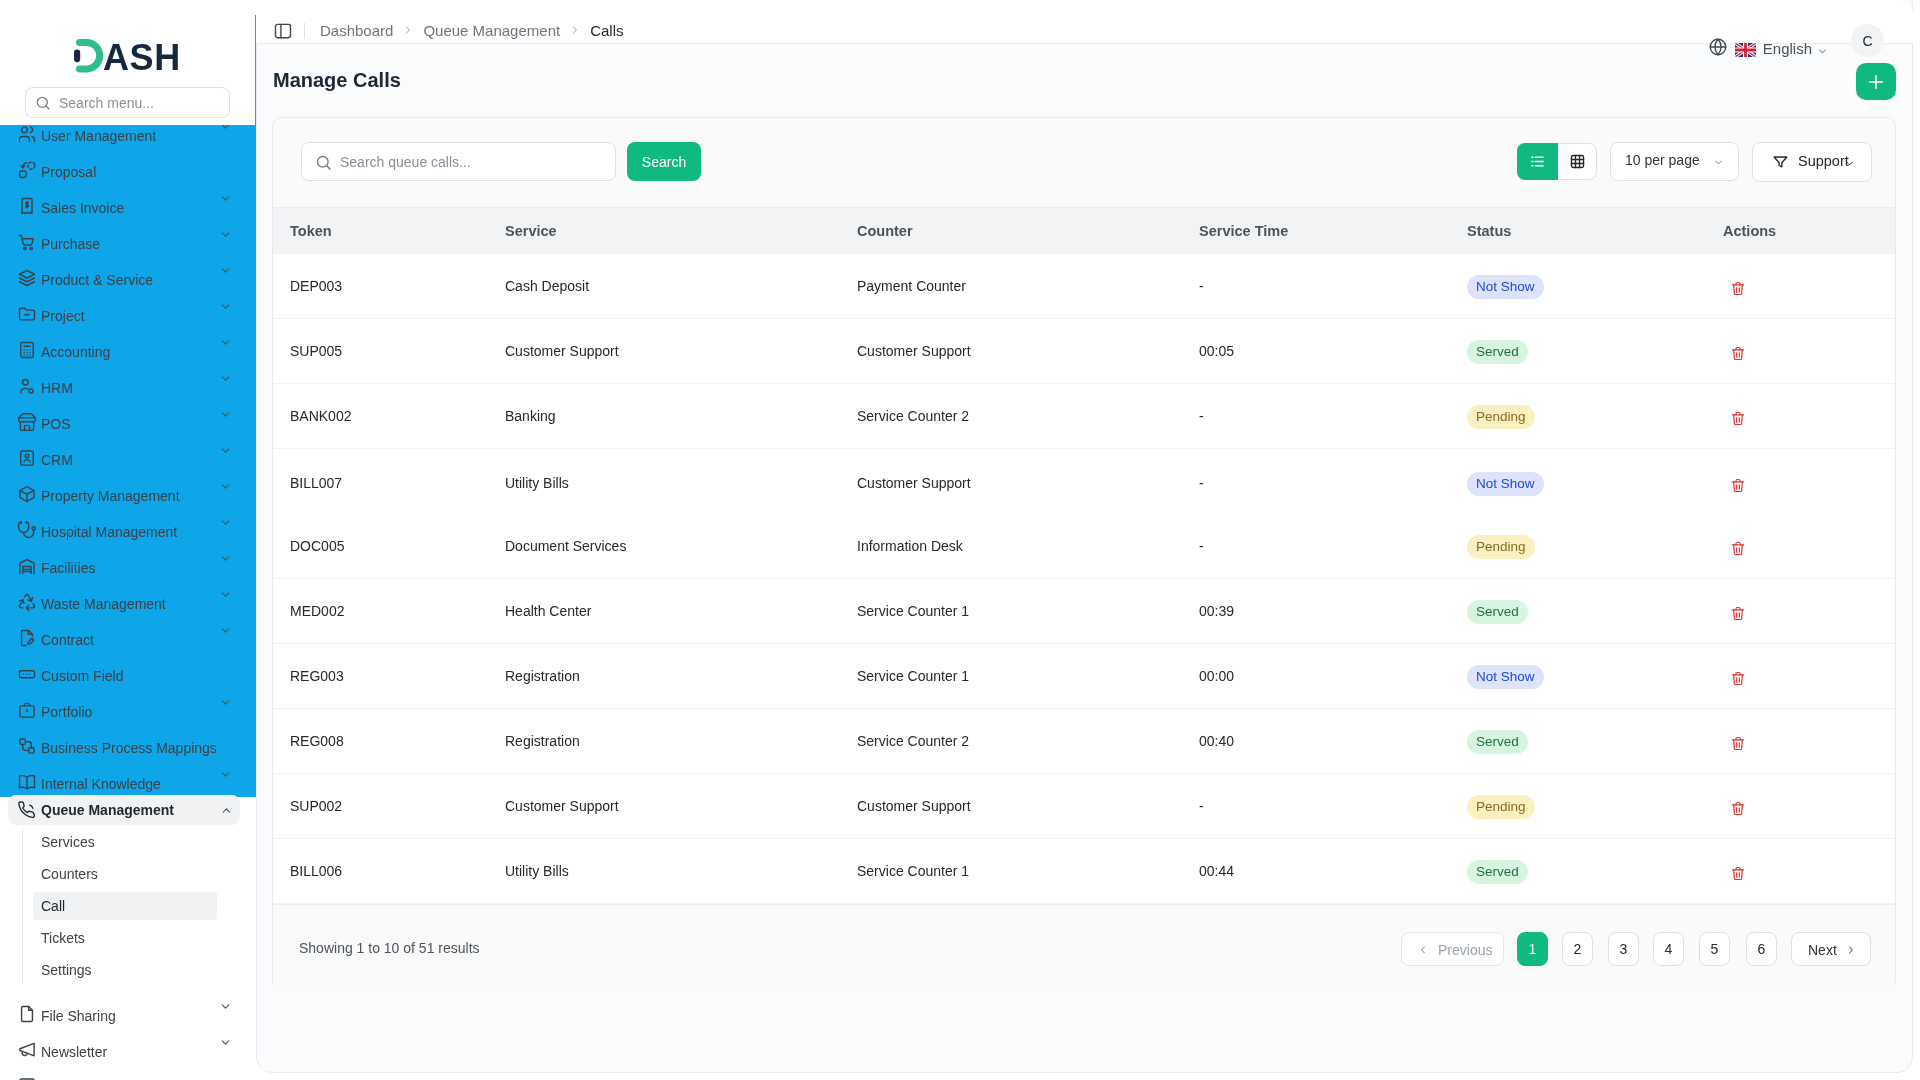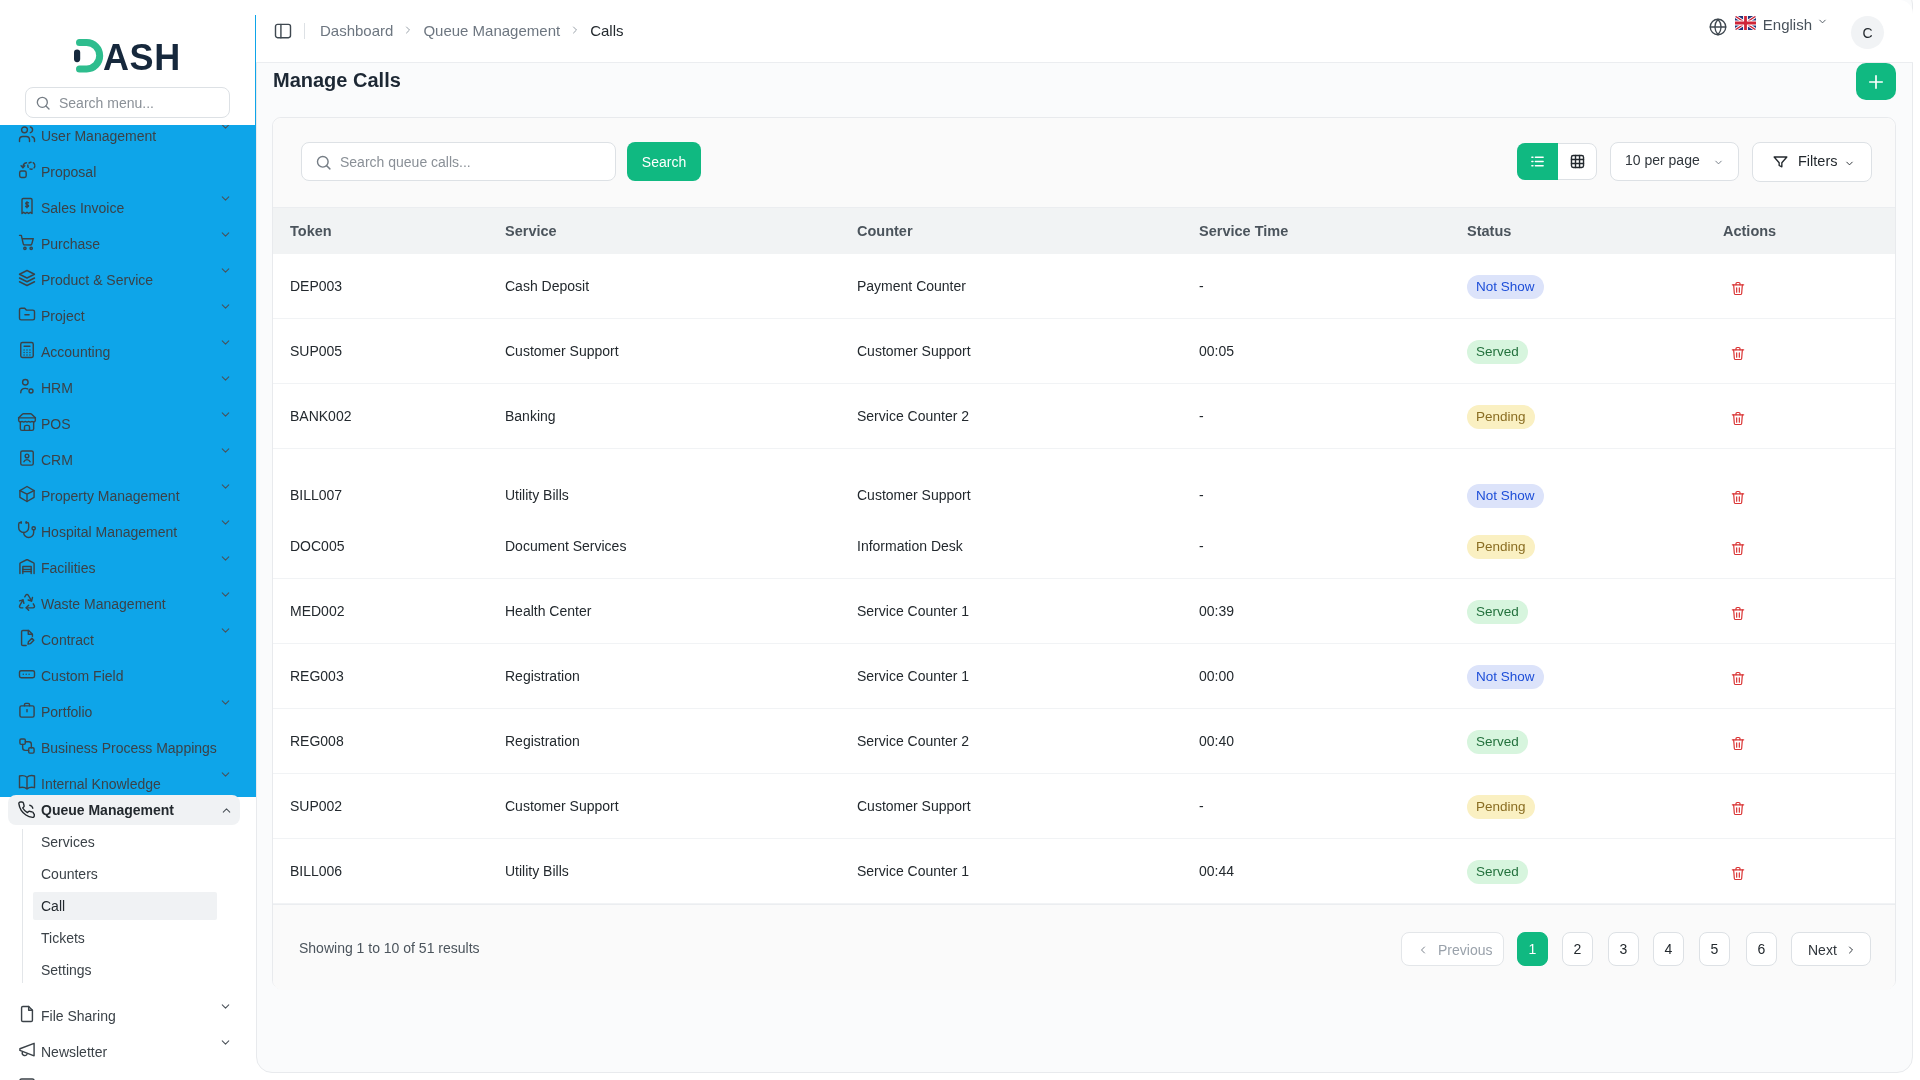--- a/index.html
+++ b/index.html
@@ -26,21 +26,21 @@
 #subwrap{position:relative;margin-top:-2px;margin-bottom:2px}
 #subline{position:absolute;left:22px;top:3px;bottom:3px;width:1px;background:#e3e6e9}
 .ns{height:32px;display:flex;align-items:center;padding-left:41px;font-size:14px;color:#3b4248}
 .nsa{height:32px;padding:2px 0 2px 33px}
 .nsain{height:28px;width:184px;background:#f0f2f4;border-radius:2px;display:flex;align-items:center;padding-left:8px;font-size:14px;color:#23292e}
 
 .tb-ic{position:absolute;stroke:#3f4850;fill:none;stroke-width:1.8;stroke-linecap:round;stroke-linejoin:round}
 #bc{position:absolute;top:3px;height:54px;left:64px;display:flex;align-items:center;font-size:15px;color:#6d7680}
 #bc .sepsvg{width:12px;height:12px;margin:0 9px;stroke:#99a1a9;fill:none;stroke-width:2;stroke-linecap:round;stroke-linejoin:round}
 #bc .cur{color:#23292e}
-#tright{position:absolute;right:29px;top:16px;height:54px;display:flex;align-items:flex-start}
+#tright{position:absolute;right:29px;top:3px;height:54px;display:flex;align-items:flex-end}
 #avatar{width:33px;height:33px;border-radius:50%;background:#f1f3f5;display:flex;align-items:center;justify-content:center;font-size:14px;color:#23292e}
 
 #h1{position:absolute;left:273px;top:69px;font-size:20px;font-weight:700;color:#1d2834}
 #addbtn{position:absolute;left:1856px;top:63px;width:40px;height:37px;background:#10b981;border-radius:10px}
 #addbtn svg{position:absolute;left:10px;top:8.5px;width:20px;height:20px;stroke:#fff;fill:none;stroke-width:2;stroke-linecap:round}
 #card{position:absolute;left:272px;top:117px;width:1624px;height:872px;background:#fff;border:1px solid #e8eaed;border-radius:9px}
 #ctool{position:absolute;left:0;top:0;width:100%;height:89px;background:#fafafa;border-radius:9px 9px 0 0}
 #qsearch{position:absolute;left:28px;top:24px;width:315px;height:39px;border:1px solid #dde1e5;border-radius:8px;background:#fff}
 #qsearch svg{position:absolute;left:13px;top:11px;width:17px;height:17px;stroke:#757d85;fill:none;stroke-width:2;stroke-linecap:round}
 #qsearch span{position:absolute;left:38px;top:11px;font-size:14px;color:#8a9097}
@@ -454,21 +454,21 @@
 <div class="ni">
           <svg class="ic">
             <use href="#i-ml"></use>
           </svg>
           <span>Media Library</span>
         </div>
 </div>
     </div>
 </div>
 
-<div id="topbar" style="left:256px;top:0;width:1657px;height:63px;position:absolute;border-radius:0 14px 0 0">
+<div id="topbar" style="left:256px;top:0;width:1657px;height:44px;position:absolute;border-radius:0 14px 0 0">
   <svg class="tb-ic" style="left:17px;top:21px;width:20px;height:20px;stroke-width:1.7">
       <use href="#i-pl"></use>
     </svg>
   <div style="position:absolute;left:48px;top:23px;width:1px;height:16px;background:#dde1e5"></div>
   <div id="bc">
       <span>Dashboard</span>
       <svg class="sepsvg">
         <use href="#i-cr"></use>
       </svg>
       <span>Queue Management</span>
@@ -523,21 +523,21 @@
     <div id="psel">
         <span style="position:absolute;left:14px;top:9px">10 per page</span>
         <svg style="position:absolute;right:14px;top:14px;width:11px;height:11px;stroke:#6d7680;fill:none;stroke-width:2;stroke-linecap:round;stroke-linejoin:round">
           <use href="#i-cd"></use>
         </svg>
       </div>
     <div id="fbtn">
         <svg style="position:absolute;left:18px;top:10px;width:19px;height:19px;stroke:#23292e;fill:none;stroke-width:1.7;stroke-linejoin:round">
           <use href="#i-fun"></use>
         </svg>
-        <span style="position:absolute;left:45px;top:10px">Filters</span>
+        <span style="position:absolute;left:45px;top:10px">Support</span>
         <svg style="position:absolute;right:16px;top:15px;width:11px;height:11px;stroke:#23292e;fill:none;stroke-width:2;stroke-linecap:round;stroke-linejoin:round">
           <use href="#i-cd"></use>
         </svg>
       </div>
   </div>
   <div id="thead">
     <span class="hc" style="left:17px">Token</span>
     <span class="hc" style="left:232px">Service</span>
     <span class="hc" style="left:584px">Counter</span>
     <span class="hc" style="left:926px">Service Time</span>
@@ -568,21 +568,21 @@
 <div class="row" style="top:266px;height:65px;border-bottom:1px solid #f1f3f5;">
 <span class="rc" style="left:17px">BANK002</span>
 <span class="rc" style="left:232px">Banking</span>
 <span class="rc" style="left:584px">Service Counter 2</span>
 <span class="rc" style="left:926px">-</span>
 <span class="badge b-pd" style="left:1194px">Pending</span>
 <svg class="trash">
           <use href="#i-tr"></use>
         </svg>
 </div>
-<div class="row" style="top:345px;height:65px;border-bottom:1px solid #f1f3f5;">
+<div class="row" style="top:333px;height:65px;border-bottom:1px solid #f1f3f5;">
 <span class="rc" style="left:17px">BILL007</span>
 <span class="rc" style="left:232px">Utility Bills</span>
 <span class="rc" style="left:584px">Customer Support</span>
 <span class="rc" style="left:926px">-</span>
 <span class="badge b-ns" style="left:1194px">Not Show</span>
 <svg class="trash">
           <use href="#i-tr"></use>
         </svg>
 </div>
 <div class="row" style="top:396px;height:65px;border-bottom:1px solid #f1f3f5;">

